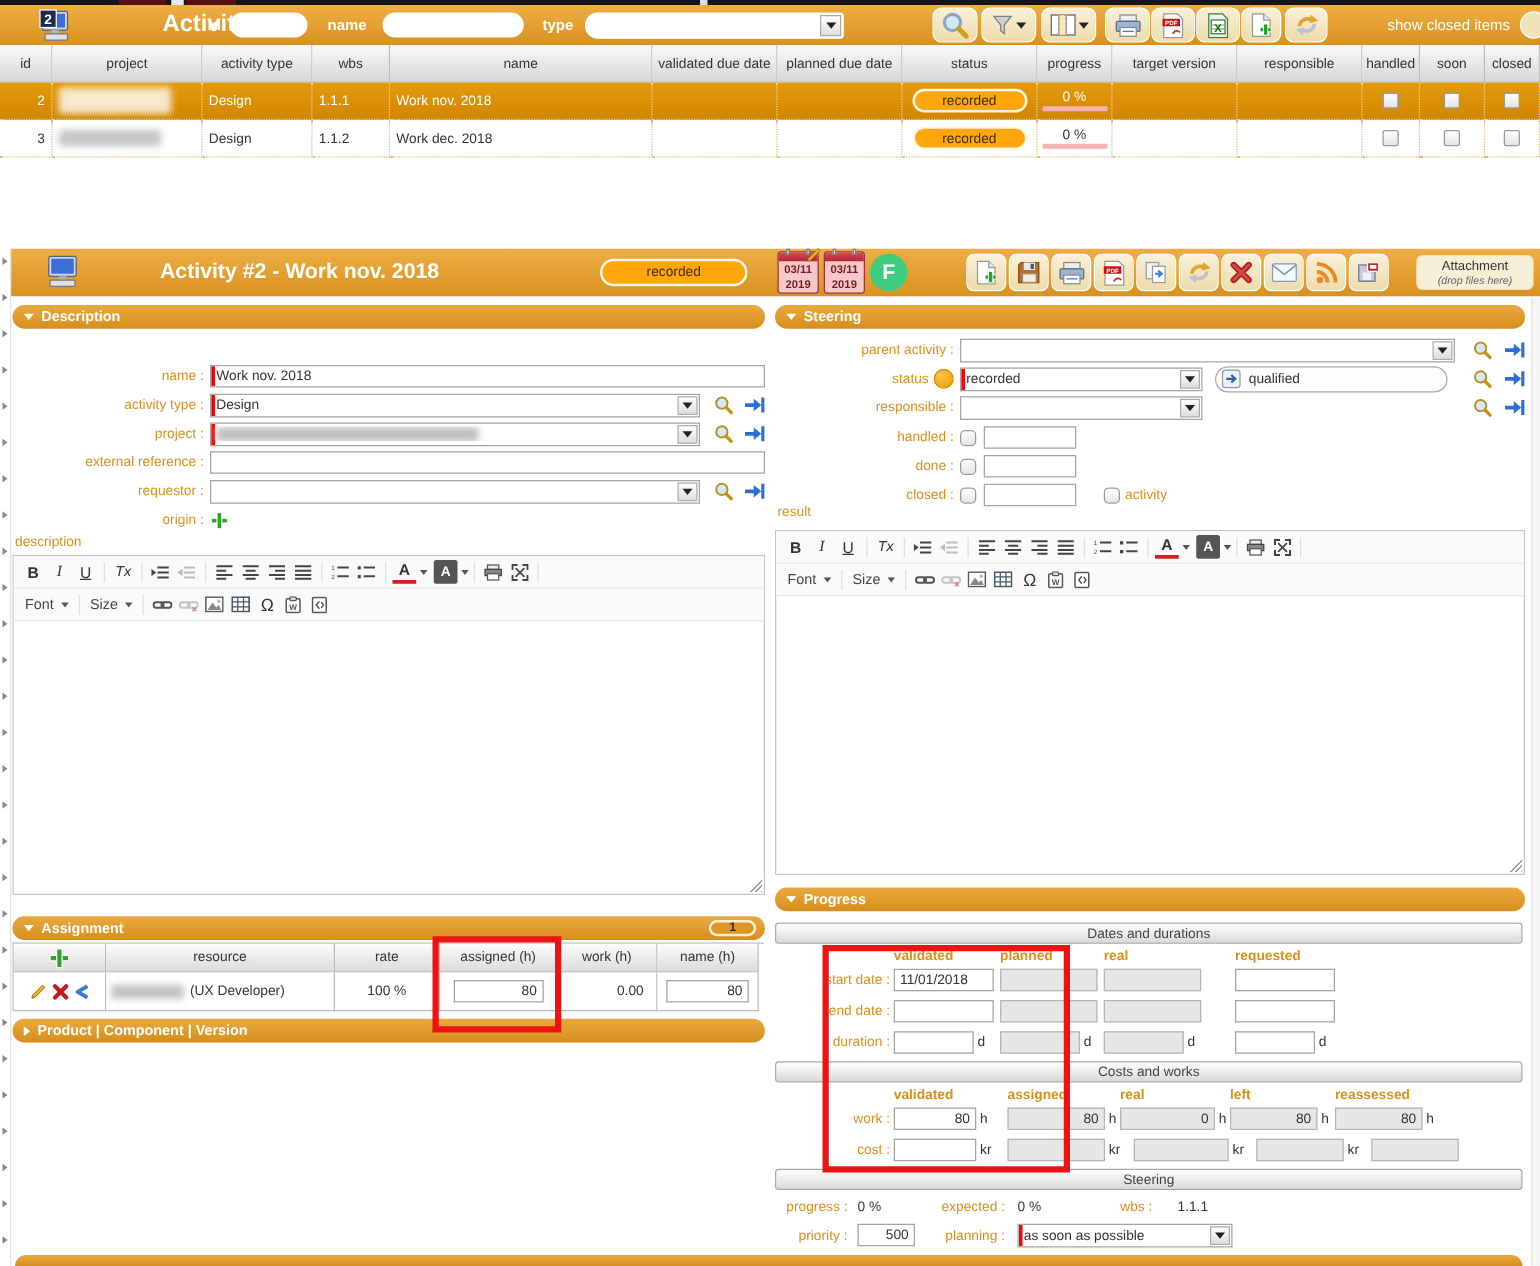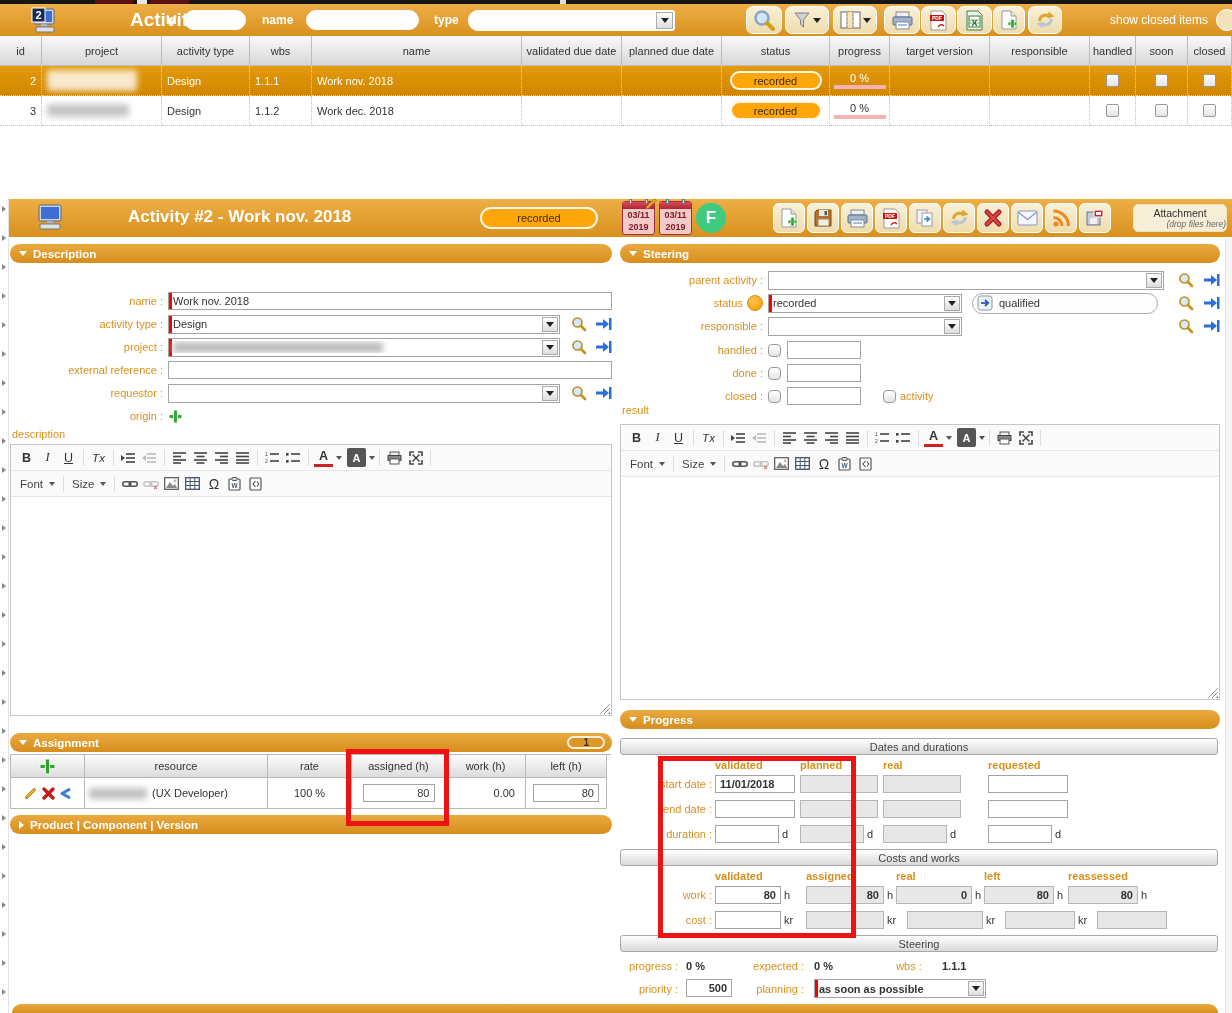--- a/index.html
+++ b/index.html
@@ -53,21 +53,21 @@
 .cal .hd { height:7px; background:linear-gradient(#d84a5a,#b02535); border-radius:2px 2px 0 0; position:relative; }
 .cal .hd i { position:absolute; top:-3px; width:3px; height:5px; background:#ddd; border:1px solid #777; }
 .cal .d1 { position:absolute; left:6px; } .cal .d2 { position:absolute; right:6px; }
 .cal .tx { text-align:center; font-size:9px; font-weight:bold; color:#7a1a22; line-height:12px; }
 .pencil { position:absolute; right:-4px; top:-5px; }
 .avatar { position:absolute; left:687px; top:4px; width:30px; height:30px; border-radius:50%; background:#3ecb80; color:#fff; font-size:17px; font-weight:bold; display:flex; align-items:center; justify-content:center; }
 .dbtns { position:absolute; left:764px; top:4px; display:flex; gap:2px; }
 .dbtn { width:32px; height:30px; background:linear-gradient(#f9f0d9,#eedcab); border:1px solid #fff; border-radius:6px; display:flex; align-items:center; justify-content:center; cursor:pointer; }
 .attach { position:absolute; left:1124px; top:5px; width:94px; height:28px; background:#f7eed7; border:1px solid #efe2bd; border-radius:5px; text-align:center; color:#333; cursor:pointer; }
 .attach .l1 { font-size:10.5px; margin-top:2px; }
-.attach .l2 { font-size:8.5px; font-style:italic; color:#666;text-align:right; }
+.attach .l2 { font-size:8.5px; font-style:italic; color:#666; }
 
 .col-left { position:absolute; left:10px; top:46px; width:602px; height:769px; }
 .col-right { position:absolute; left:620px; top:46px; width:600px; height:769px; }
 
 .shdr { position:absolute; left:0; right:0; height:19px; border-radius:10px; background:linear-gradient(#eaa93f,#d68e1d); color:#fff; font-weight:bold; font-size:11.5px; display:flex; align-items:center; padding-left:9px; gap:6px; cursor:pointer; }
 .tri-w-d { width:0; height:0; border-left:4px solid transparent; border-right:4px solid transparent; border-top:5px solid #fff; }
 .tri-w-r { width:0; height:0; border-top:4px solid transparent; border-bottom:4px solid transparent; border-left:5px solid #fff; }
 .badge { margin-left:auto; margin-right:7px; height:13px; background:#dd9726; border:2px solid #f8f0dc; border-radius:9px; padding:0 14px; font-size:10px; color:#3d2e05; font-weight:bold; display:flex; align-items:center; }
 
 .frow { position:absolute; left:0; width:100%; height:20px; display:flex; align-items:center; }
@@ -105,21 +105,21 @@
 .ath { height:23px; background:linear-gradient(#fcfcfc,#dcdcdc); font-size:11px; color:#333; display:flex; align-items:center; justify-content:center; border-right:1px solid #b8b8b8; border-bottom:1px solid #b8b8b8; }
 .atd { height:31px; background:#fff; display:flex; align-items:center; border-right:1px solid #b8b8b8; border-bottom:1px solid #b8b8b8; padding:0 4px; }
 
 .redrect { position:absolute; border:5px solid #ec1313; z-index:50; pointer-events:none; }
 
 
 .gsub { position:absolute; left:0; right:2px; height:17px; border:1px solid #a8a8a8; border-radius:3px; background:linear-gradient(#fff,#d9d9d9); display:flex; align-items:center; justify-content:center; color:#444; font-size:11px; }
 .colhdr { position:absolute; color:#d8901d; font-weight:bold; font-size:11px; }
 .prow { position:absolute; left:0; width:100%; height:21px; }
 .prow .lab { position:absolute; left:0; width:92px; text-align:right; color:#d8901d; top:3px; }
-.pcell { position:absolute; top:0;font-weight:bold; }
+.pcell { position:absolute; top:0; }
 .suffix { position:absolute; top:3px; color:#333; }
 .bottombar { position:absolute; left:12px; right:14px; top:806px; height:9px; border-radius:9px 9px 0 0; background:linear-gradient(#eaa93f,#d68e1d); }
 .vscroll { position:absolute; right:0; top:40px; width:7px; height:775px; background:#f5f5f5; border-left:1px solid #e0e0e0; }
 </style>
 </head>
 <body>
 
 <div class="screen">
 
   <div class="bstrip">
@@ -704,21 +704,21 @@
                 <svg width="17" height="17">
                   <rect x="1" y="6.3" width="15" height="4.4" rx="1" fill="#2da52d" stroke="#fff" stroke-width="1"></rect>
                   <rect x="6.3" y="1" width="4.4" height="15" rx="1" fill="#2da52d" stroke="#fff" stroke-width="1"></rect>
                 </svg>
               </span>
           </div>
           <div class="ath" style="width:183px">resource</div>
           <div class="ath" style="width:84px">rate</div>
           <div class="ath" style="width:94px">assigned (h)</div>
           <div class="ath" style="width:80px">work (h)</div>
-          <div class="ath" style="width:81px">left (h)</div>
+          <div class="ath" style="width:81px">name (h)</div>
         </div>
         <div class="atr">
           <div class="atd" style="width:74px;gap:4px;justify-content:center">
             <span class="icbtn">
                 <svg width="14" height="14">
                   <path d="M1.5 12.5 l2.4 -0.6 8 -8 -1.8 -1.8 -8 8 z" fill="#f2b023" stroke="#9a6d0e" stroke-width="0.8"></path>
                 </svg>
               </span>
             <span class="icbtn">
                 <svg width="13" height="13">

